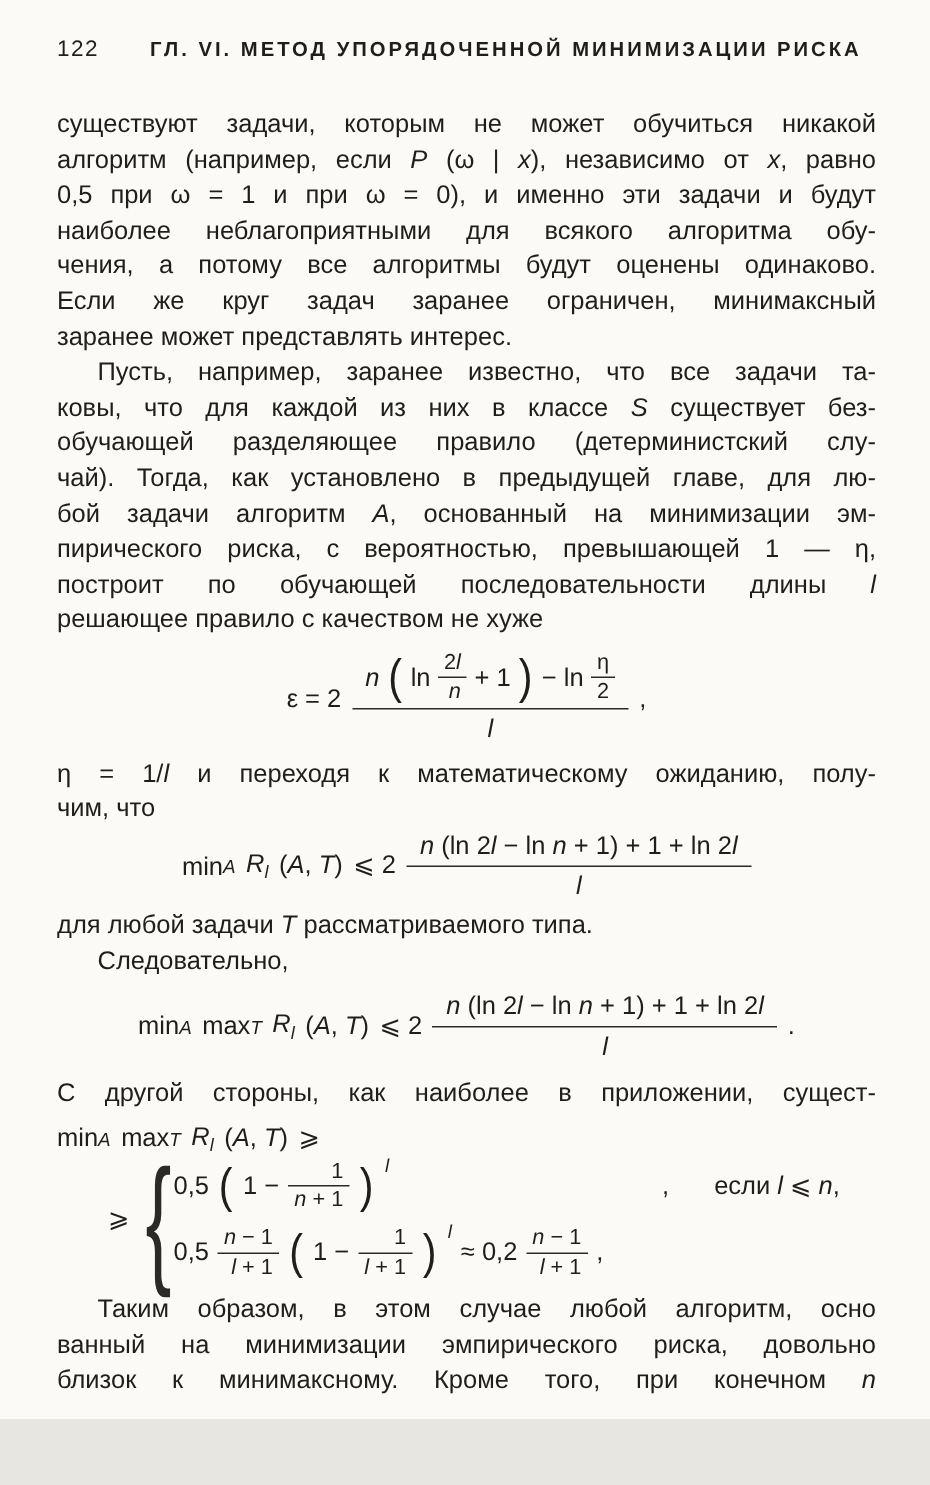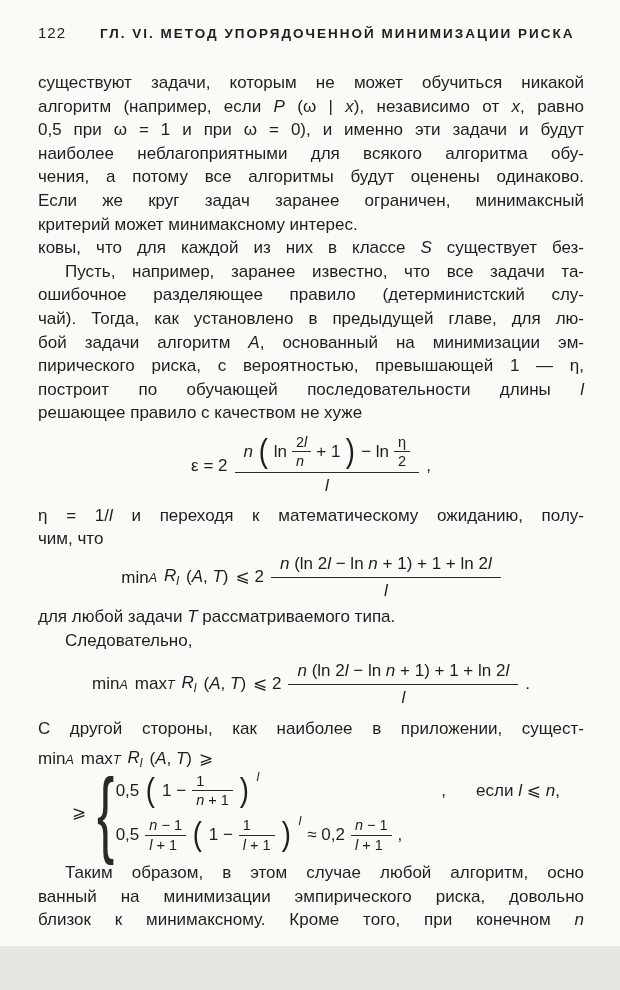--- a/index.html
+++ b/index.html
@@ -19,21 +19,21 @@
   .ln{line-height:23.6px;white-space:nowrap;text-align:justify;text-align-last:justify;}
   .ln.end{text-align-last:left;}
   .ind{text-indent:27px;}
   i{font-style:italic;}
   
   .fml{display:flex;align-items:center;justify-content:center;gap:7px;line-height:1.25;}
   .fml.left{justify-content:flex-start;}
   .frac{display:inline-flex;flex-direction:column;text-align:center;}
   .frac>.num{display:flex;align-items:center;justify-content:center;gap:5px;padding:0 9px 3px;white-space:nowrap;}
   .frac>.den{border-top:1.3px solid #2b2a27;padding:2px 9px 0;}
-  .sfrac{display:inline-flex;flex-direction:column;text-align:left;font-size:14.5px;line-height:1.12;vertical-align:middle;}
+  .sfrac{display:inline-flex;flex-direction:column;text-align:right;font-size:14.5px;line-height:1.12;vertical-align:middle;}
   .sfrac .n2{padding:0 4px 1px;}
   .sfrac .d2{border-top:1.1px solid #2b2a27;padding:1px 4px 0;}
   .bp{font-size:190%;font-weight:300;line-height:.85;transform:scaleX(.85);}
   .limop{display:inline-flex;align-items:center;line-height:1;}
   .limop .sub{font-size:12.5px;font-style:italic;margin-top:3px;}
   .vsub{font-size:12px;font-style:italic;}
   .exp{font-size:12.5px;font-style:italic;align-self:flex-start;margin-top:-3px;margin-left:1px;}
   .m-f1{margin:9px 0 7px;}
   .m-f2{margin:2px 0 4px;}
   .m-f3{margin:7px 0 9px;}
@@ -57,27 +57,27 @@
     <span class="rtitle">ГЛ. VI. МЕТОД УПОРЯДОЧЕННОЙ МИНИМИЗАЦИИ РИСКА</span>
   </div>
 
   <div>
     <div class="ln">существуют задачи, которым не может обучиться никакой</div>
     <div class="ln">алгоритм (например, если <i>P</i> (ω | <i>x</i>), независимо от <i>x</i>, равно</div>
     <div class="ln">0,5 при ω = 1 и при ω = 0), и именно эти задачи и будут</div>
     <div class="ln">наиболее неблагоприятными для всякого алгоритма обу-</div>
     <div class="ln">чения, а потому все алгоритмы будут оценены одинаково.</div>
     <div class="ln">Если же круг задач заранее ограничен, минимаксный</div>
-    <div class="ln end">критерий может минимаксному интерес.</div>
-  </div>
-
-  <div>
+    <div class="ln end">заранее может представлять интерес.</div>
+  </div>
+
+  <div>
+    <div class="ln ind">Пусть, например, заранее известно, что все задачи та-</div>
     <div class="ln">ковы, что для каждой из них в классе <i>S</i> существует без-</div>
-    <div class="ln ind">Пусть, например, заранее известно, что все задачи та-</div>
-    <div class="ln">ошибочное разделяющее правило (детерминистский слу-</div>
+    <div class="ln">обучающей разделяющее правило (детерминистский слу-</div>
     <div class="ln">чай). Тогда, как установлено в предыдущей главе, для лю-</div>
     <div class="ln">бой задачи алгоритм <i>A</i>, основанный на минимизации эм-</div>
     <div class="ln">пирического риска, с вероятностью, превышающей 1 — η,</div>
     <div class="ln">построит по обучающей последовательности длины <i>l</i></div>
     <div class="ln end">решающее правило с качеством не хуже</div>
   </div>
 
   <div class="fml m-f1">
     <span>ε = 2</span>
     <span class="frac">

